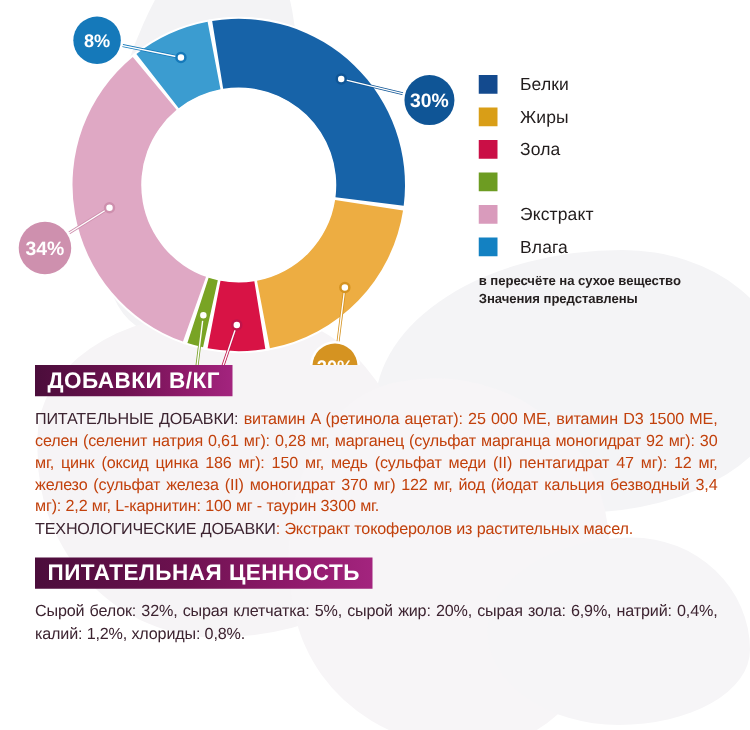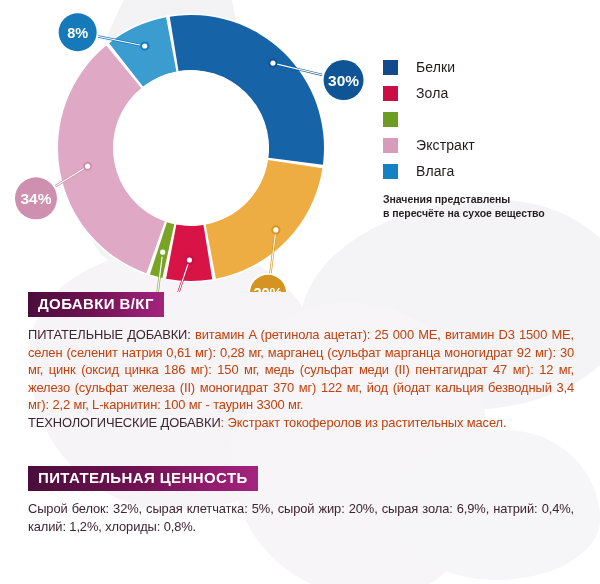--- a/index.html
+++ b/index.html
@@ -92,28 +92,28 @@
     font-size: 10.5px;
     font-weight: bold;
     color: #241f1f;
     line-height: 13.5px;
     letter-spacing: -0.05px;
   }
 
   
   .section { position: absolute; left: 28px; width: 546px; }
   #sec-additives { top: 292px; }
-  #sec-nutrition { top: 466px; }
+  #sec-nutrition { top: 446px; }
 
   .band {
     display: inline-block;
     padding: 4px 10px 5px 10px;
     background: linear-gradient(90deg, #4b0d3b 0%, #6e1150 45%, #8e1a6a 75%, #a3247e 100%);
     color: #ffffff;
-    font-size: 15px;
+    font-size: 18px;
     font-weight: bold;
     letter-spacing: 0.4px;
     line-height: 16px;
   }
 
   .body-text {
     margin-top: 9px;
     font-size: 12.9px;
     line-height: 17.6px;
     color: #3d2431;
@@ -218,38 +218,42 @@
         </g>
     </svg>
   </div>
 
   <div id="legend">
     <div class="legend-row">
       <span class="legend-swatch" style="background-color: rgb(19, 74, 142);"></span>
       <span class="legend-label">Белки</span>
     </div>
     <div class="legend-row">
+      <span class="legend-swatch" style="background-color: rgb(217, 158, 23);"></span>
+      <span class="legend-label">Жиры</span>
+    </div>
+    <div class="legend-row">
       <span class="legend-swatch" style="background-color: rgb(202, 15, 70);"></span>
       <span class="legend-label">Зола</span>
     </div>
     <div class="legend-row">
       <span class="legend-swatch" style="background-color: rgb(109, 156, 34);"></span>
     </div>
     <div class="legend-row">
       <span class="legend-swatch" style="background-color: rgb(217, 155, 188);"></span>
       <span class="legend-label">Экстракт</span>
     </div>
     <div class="legend-row">
       <span class="legend-swatch" style="background-color: rgb(19, 129, 194);"></span>
       <span class="legend-label">Влага</span>
     </div>
 
     <div id="legend-note">
+      <div>в пересчёте на сухое вещество</div>
       <div>Значения представлены</div>
-      <div>в пересчёте на сухое вещество</div>
     </div>
   </div>
 
   <div class="section" id="sec-additives">
     <div class="band">ДОБАВКИ В/КГ</div>
     <div class="body-text">
       <span class="lead">ПИТАТЕЛЬНЫЕ ДОБАВКИ:</span><span class="plain"> витамин A (ретинола ацетат): 25 000 МЕ, витамин D3 1500 МЕ, селен (селенит натрия 0,61 мг): 0,28 мг, марганец (сульфат марганца моногидрат 92 мг): 30 мг, цинк (оксид цинка 186 мг): 150 мг, медь (сульфат меди (II) пентагидрат 47 мг): 12 мг, железо (сульфат железа (II) моногидрат 370 мг) 122 мг, йод (йодат кальция безводный 3,4 мг): 2,2 мг, L-карнитин: 100 мг - таурин 3300 мг.</span><br>
       <span class="lead">ТЕХНОЛОГИЧЕСКИЕ ДОБАВКИ</span><span class="plain">: Экстракт токоферолов из растительных масел.</span>
     </div>
   </div>

